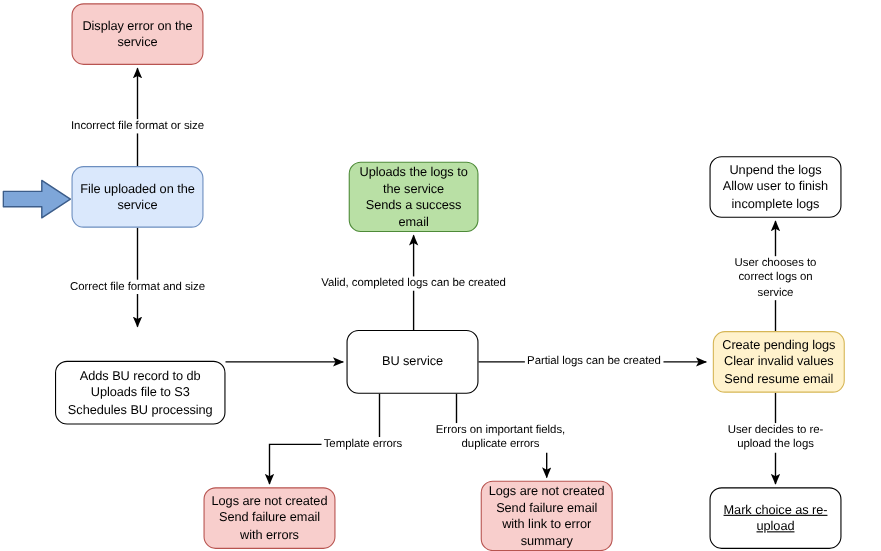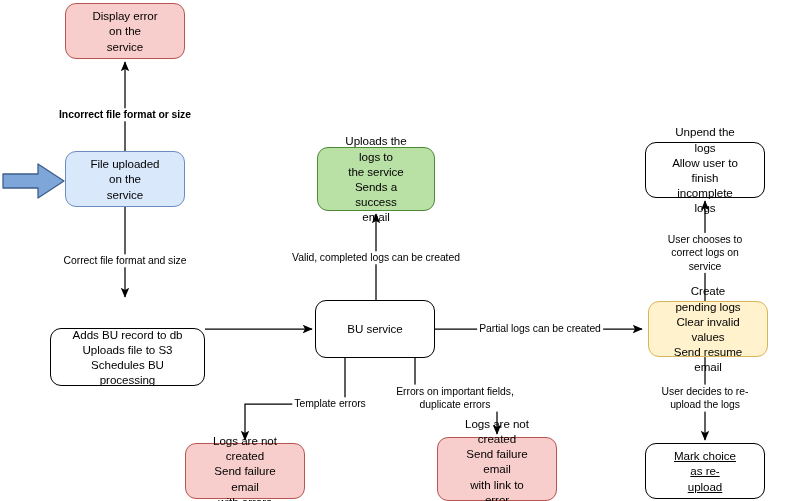--- a/index.html
+++ b/index.html
@@ -33,21 +33,21 @@
     border: 1.3px solid #000000;
     border-radius: 11px;
     display: flex;
     align-items: center;
     justify-content: center;
     text-align: center;
     font-size: 11.6px;
     line-height: 15.2px;
     color: #000000;
     background: #ffffff;
-    padding: 2px 21px;
+    padding: 2px 4px;
     white-space: pre-line;
     letter-spacing: -0.05px;
   }
   .node.pink   { background: #f8cecc; border-color: #b85450; }
   .node.blue   { background: #dae8fc; border-color: #6c8ebf; }
   .node.green  { background: #b9e0a5; border-color: #4d8a38; }
   .node.yellow { background: #fff2cc; border-color: #d6b656; }
   .node.white  { background: #ffffff; border-color: #000000; }
 
   .edge-label {
@@ -168,21 +168,21 @@
 Send failure email
 with link to error
 summary</span>
   </div>
 
   <div class="node white" style="left:645px; top:443px; width:120px; height:56px;text-decoration:underline;">
     <span>Mark choice as re-
 upload</span>
   </div>
 
-  <div class="edge-label" style="left:125px; top:115px; transform:translate(-50%,-50%);font-weight:bold;">Incorrect file format or size</div>
+  <div class="edge-label" style="left:125px; top:115px; transform:translate(-50%,-50%);">Incorrect file format or size</div>
 
   <div class="edge-label" style="left:125px; top:261px; transform:translate(-50%,-50%);">Correct file format and size</div>
 
   <div class="edge-label" style="left:376px; top:258px; transform:translate(-50%,-50%);">Valid, completed logs can be created</div>
 
   <div class="edge-label" style="left:705px; top:253px; transform:translate(-50%,-50%);">User chooses to correct logs on service</div>
 
   <div class="edge-label" style="left:540px; top:329px; transform:translate(-50%,-50%);">Partial logs can be created</div>
 
   <div class="edge-label" style="left:330px; top:404px; transform:translate(-50%,-50%);">Template errors</div>

